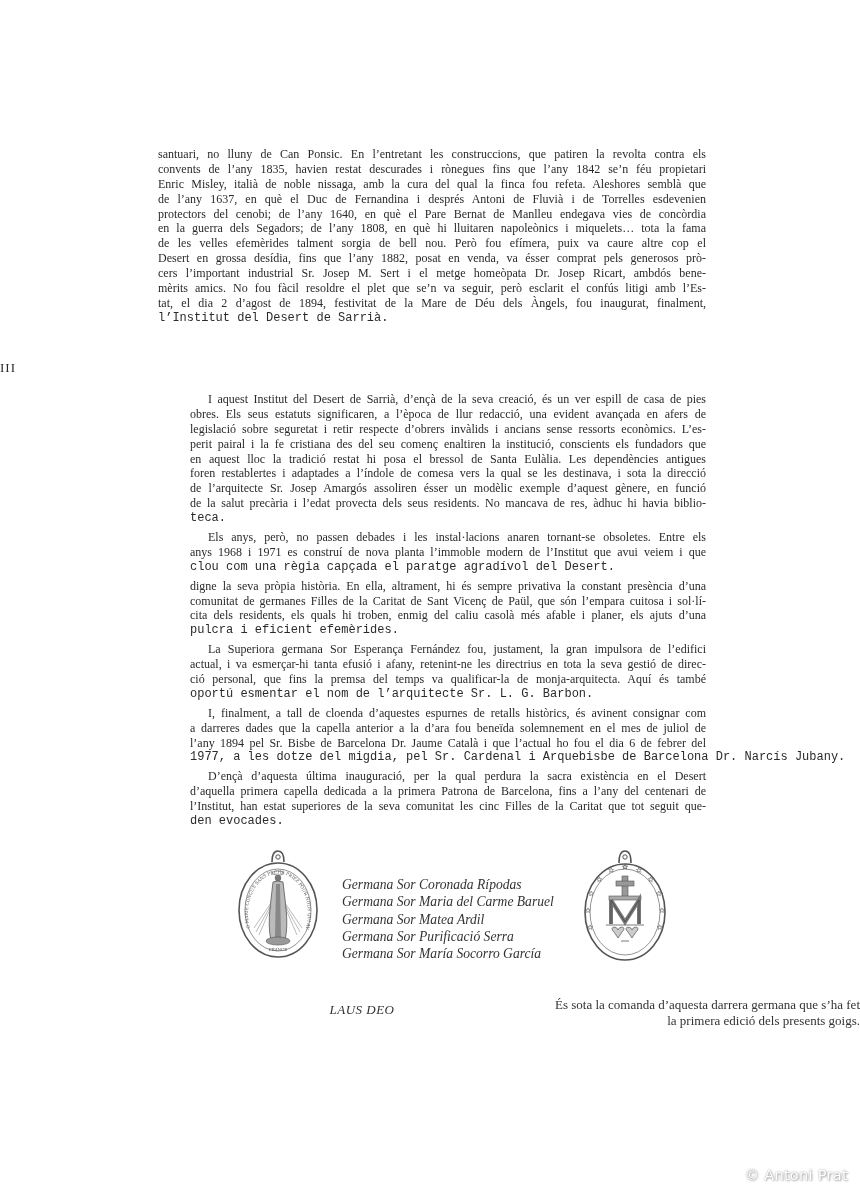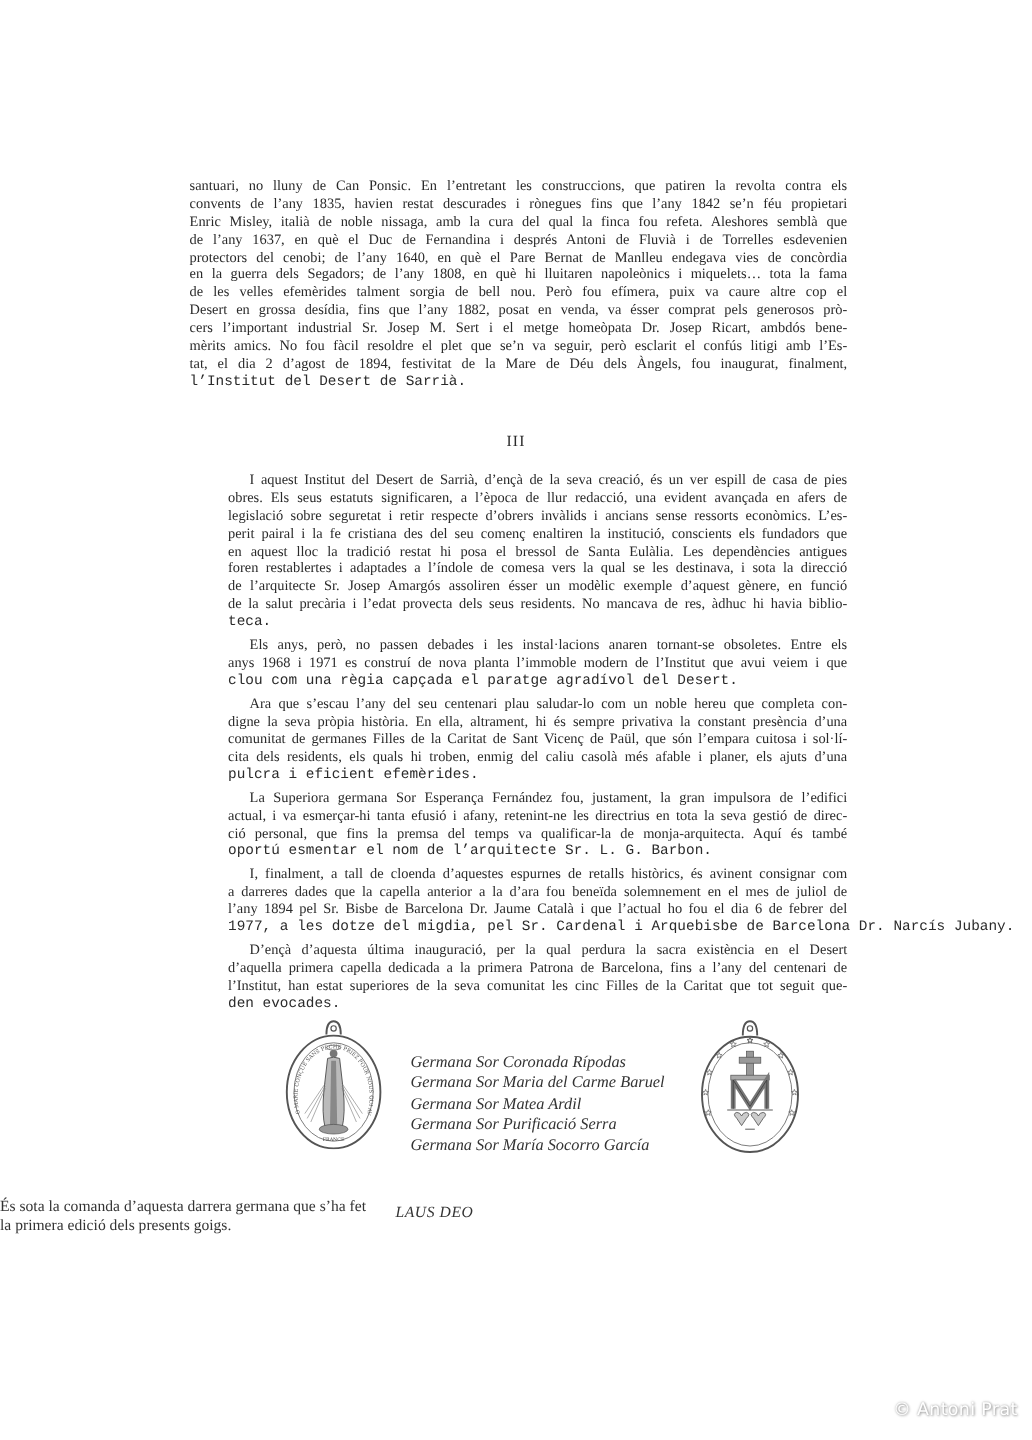--- a/index.html
+++ b/index.html
@@ -6,29 +6,29 @@
   body {
     width: 860px; height: 1200px; background: #ffffff; position: relative; overflow: hidden;
     font-family: "Liberation Serif", "DejaVu Serif", serif; color: #2a2a2a;
   }
   .page { position: absolute; left: 0; top: 0; width: 860px; height: 1200px; }
   .text-block { position: absolute; left: 158px; width: 548px; font-size: 12px; line-height: 14.9px; }
   .line { display: block; white-space: nowrap; text-align: justify; text-align-last: justify; height: 14.9px; }
   .line.last { text-align-last: left; font-family: Liberation Mono, monospace; }
   .line.indent { padding-left: 18px; }
   .block1 { top: 147px; }
-  .section-num { position: absolute; top: 360px; left: 0; width: 860px; text-align: center; font-size: 13px; letter-spacing: 1px; }
+  .section-num { position: absolute; top: 360px; left: 0; width: 860px; font-size: 13px; letter-spacing: 1px; }
   .block2 { top: 392px; }
   .para { margin-bottom: 4px; margin-left: 32px; }
   .medal { position: absolute; }
   .medal-left { left: 236px; top: 848px; width: 84px; height: 110px; }
   .medal-right { left: 582px; top: 848px; width: 86px; height: 114px; }
   .names { position: absolute; left: 342px; top: 876px; font-style: italic; font-size: 13.6px; line-height: 17.3px; color: #333; }
   .names div { white-space: nowrap; }
-  .closing { position: absolute; top: 997px; left: 0; width: 860px; text-align: left; font-size: 13px; line-height: 15.5px; color: #333; }
+  .closing { position: absolute; top: 997px; left: 0; width: 860px; text-align: right; font-size: 13px; line-height: 15.5px; color: #333; }
   .laus { position: absolute; top: 1002px; left: 0; width: 724px; text-align: center; font-style: italic; font-size: 13px; letter-spacing: 0.5px; color: #333; }
   .watermark {
     position: absolute; right: 12px; bottom: 17px; font-family: "DejaVu Sans", sans-serif; font-size: 14.5px;
     color: #ffffff; text-shadow: 0 0 2px #9a9a9a, 1px 1px 2px #b0b0b0; letter-spacing: 0.3px;
   }
 </style>
 </head>
 <body>
 
 <div class="page">
@@ -61,21 +61,20 @@
         <span class="line">de l’arquitecte Sr. Josep Amargós assoliren ésser un modèlic exemple d’aquest gènere, en funció</span>
         <span class="line">de la salut precària i l’edat provecta dels seus residents. No mancava de res, àdhuc hi havia biblio-</span>
         <span class="line last">teca.</span>
       </div>
       <div class="para">
         <span class="line indent">Els anys, però, no passen debades i les instal·lacions anaren tornant-se obsoletes. Entre els</span>
         <span class="line">anys 1968 i 1971 es construí de nova planta l’immoble modern de l’Institut que avui veiem i que</span>
         <span class="line last">clou com una règia capçada el paratge agradívol del Desert.</span>
       </div>
       <div class="para">
-        <span class="line indent">Ara que s’escau l’any del seu centenari plau saludar-lo com un noble hereu que completa con-</span>
         <span class="line">digne la seva pròpia història. En ella, altrament, hi és sempre privativa la constant presència d’una</span>
         <span class="line">comunitat de germanes Filles de la Caritat de Sant Vicenç de Paül, que són l’empara cuitosa i sol·lí-</span>
         <span class="line">cita dels residents, els quals hi troben, enmig del caliu casolà més afable i planer, els ajuts d’una</span>
         <span class="line last">pulcra i eficient efemèrides.</span>
       </div>
       <div class="para">
         <span class="line indent">La Superiora germana Sor Esperança Fernández fou, justament, la gran impulsora de l’edifici</span>
         <span class="line">actual, i va esmerçar-hi tanta efusió i afany, retenint-ne les directrius en tota la seva gestió de direc-</span>
         <span class="line">ció personal, que fins la premsa del temps va qualificar-la de monja-arquitecta. Aquí és també</span>
         <span class="line last">oportú esmentar el nom de l’arquitecte Sr. L. G. Barbon.</span>

